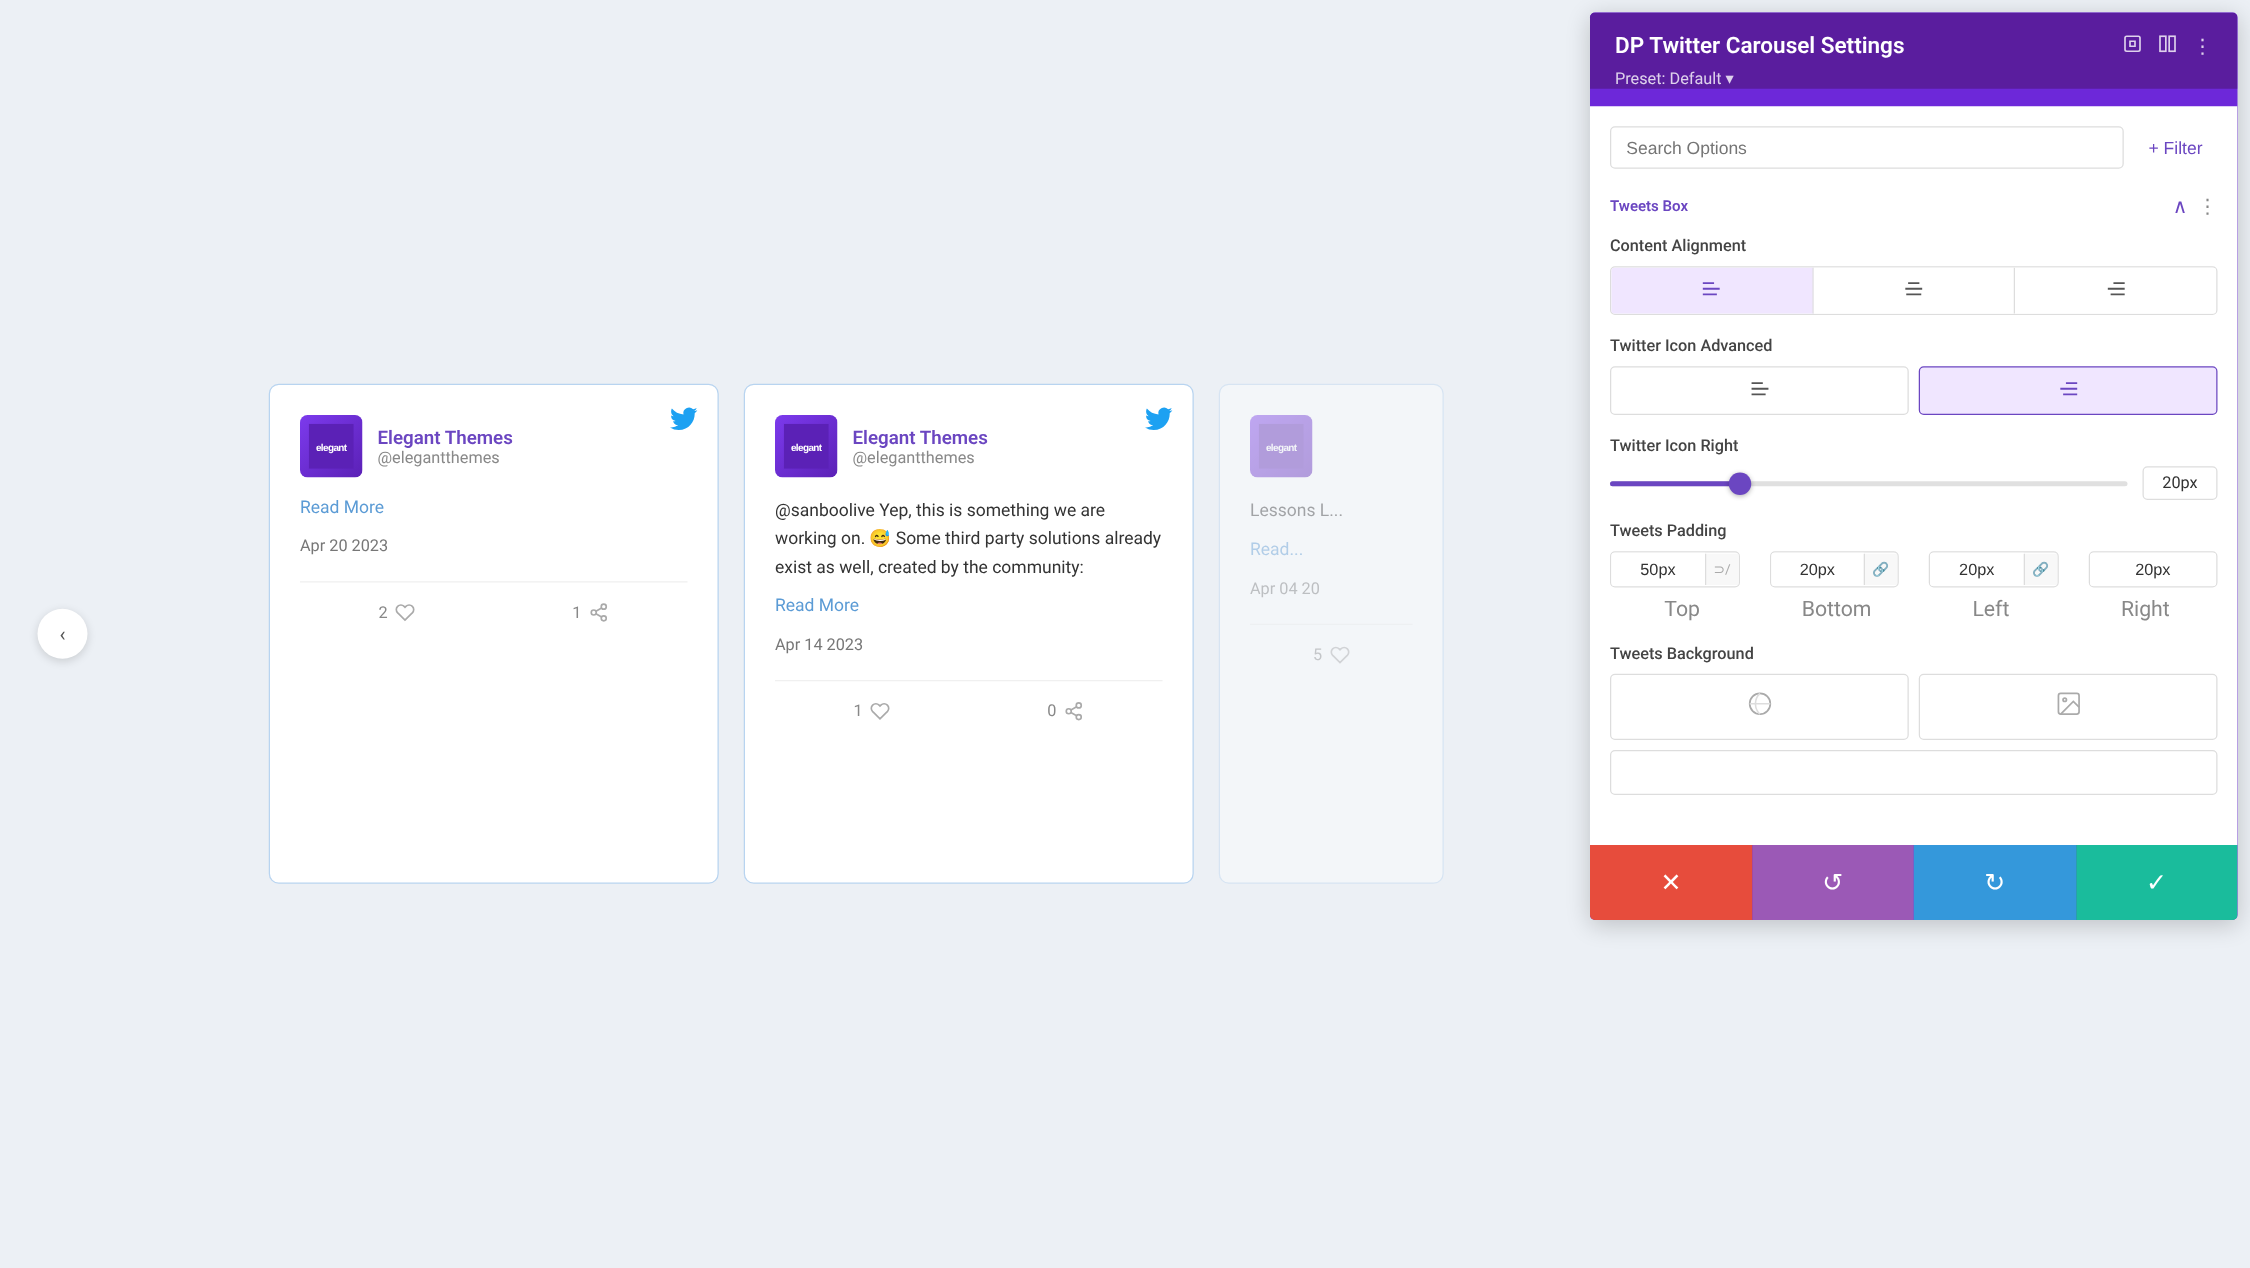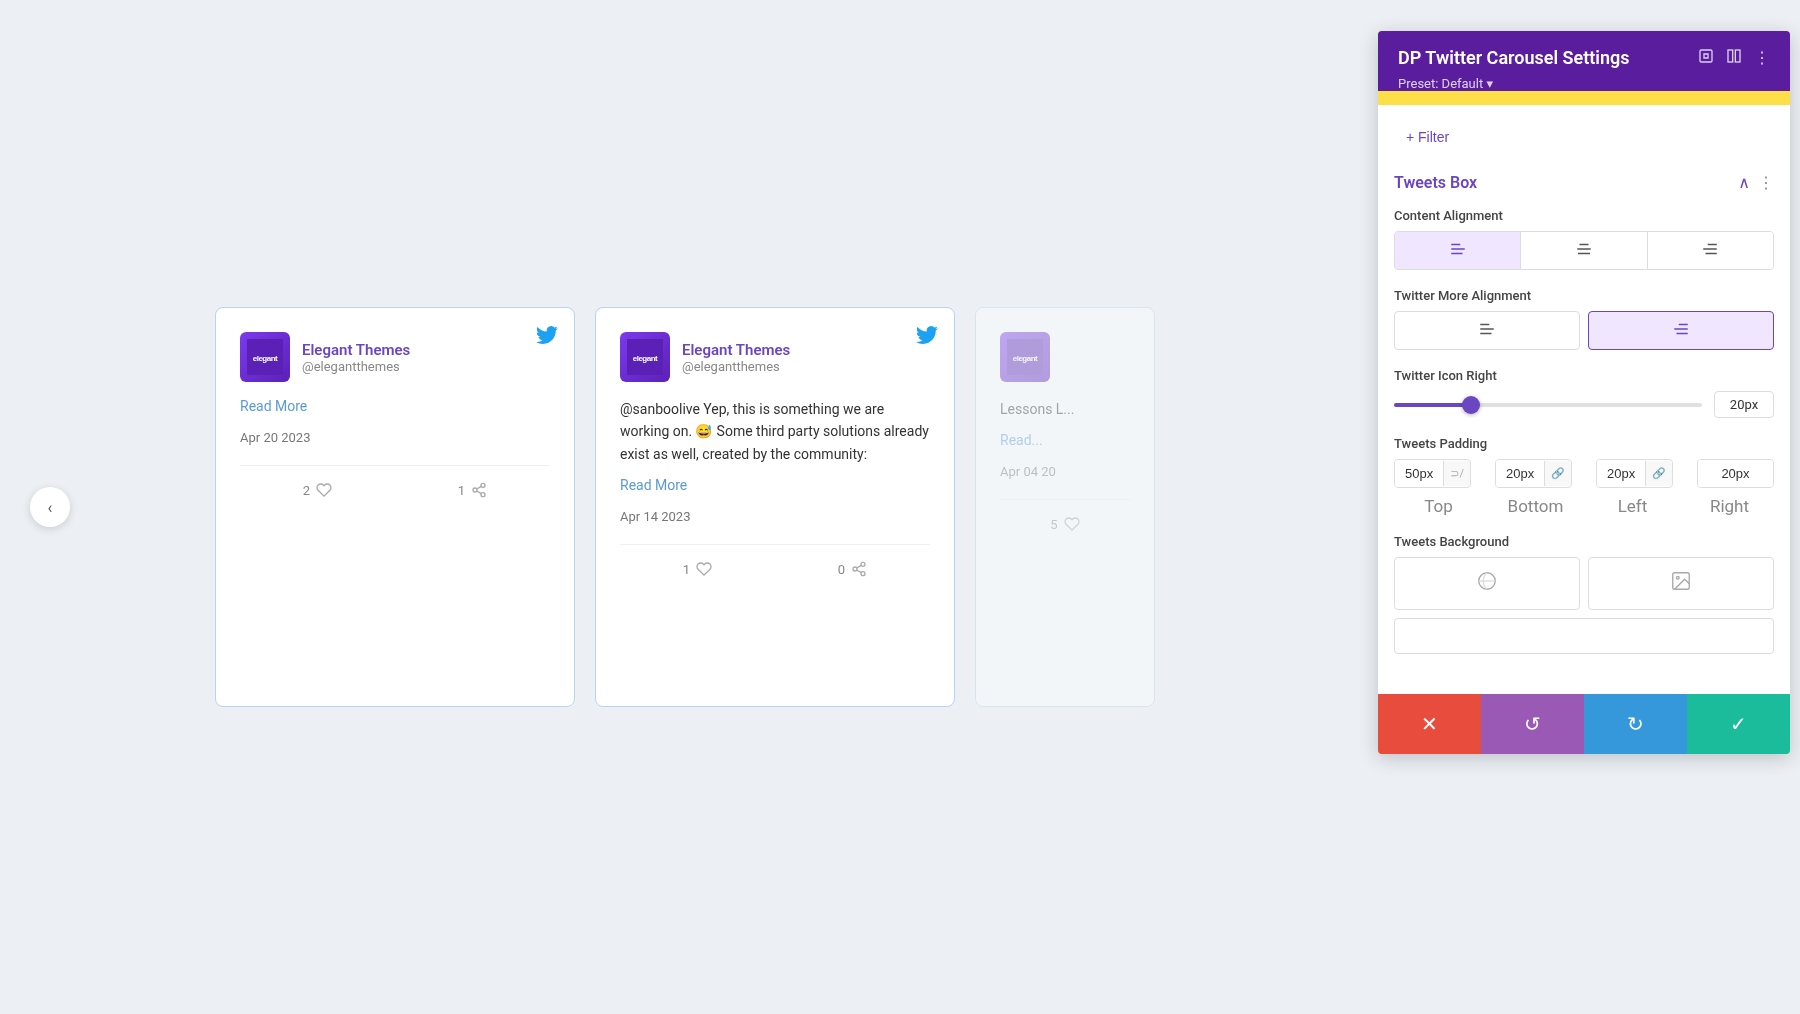--- a/index.html
+++ b/index.html
@@ -162,26 +162,25 @@
       align-items: center;
       gap: 6px;
       cursor: pointer;
     }
 
     
     .settings-panel {
       position: absolute;
       top: 10px;
       right: 10px;
-      width: 412px;
-      background: #fde047;
+      width: 518px;
+      background: #6d28d9;
       border-radius: 4px;
       box-shadow: 0 4px 20px rgba(0,0,0,0.2);
       overflow: hidden;
-      margin-top: 21px;
     }
 
     .panel-header {
       background: #5a1d9e;
       padding: 16px 20px 0;
       color: white;
     }
 
     .panel-title-row {
       display: flex;
@@ -278,21 +277,21 @@
     }
 
     .section-header {
       display: flex;
       align-items: center;
       justify-content: space-between;
       margin-bottom: 16px;
     }
 
     .section-title {
-      font-size: 16px;
+      font-size: 12px;
       font-weight: 600;
       color: #6b46c1;
     }
 
     .section-controls {
       display: flex;
       gap: 8px;
       align-items: center;
     }
 
@@ -656,20 +655,21 @@
           </span>
           <span class="panel-title-icon">⋮</span>
         </div>
       </div>
       <div class="panel-preset">Preset: Default ▾</div>
     </div>
 
     <div class="panel-body">
 
       <div class="search-row">
+        <input class="search-input" type="text" placeholder="Search Options" style="">
         <button class="filter-btn">+ Filter</button>
       </div>
 
       <div class="section">
         <div class="section-header">
           <span class="section-title">Tweets Box</span>
           <div class="section-controls">
             <span class="section-toggle">∧</span>
             <span class="section-more">⋮</span>
           </div>
@@ -702,21 +702,21 @@
                     <line x1="3" y1="12" x2="21" y2="12"></line>
                     <line x1="9" y1="6" x2="21" y2="6"></line>
                     <line x1="6" y1="18" x2="21" y2="18"></line>
                   </svg>
               </span>
             </button>
           </div>
         </div>
 
         <div class="field-row">
-          <div class="field-label">Twitter More Alignment</div>
+          <div class="field-label">Twitter Icon Advanced</div>
           <div class="alignment-buttons-2">
             <button class="align-btn-2">
               <span>
                 <svg width="18" height="18" viewBox="0 0 24 24" fill="none" stroke="currentColor" stroke-width="2">
                     <line x1="3" y1="12" x2="21" y2="12"></line>
                     <line x1="3" y1="6" x2="15" y2="6"></line>
                     <line x1="3" y1="18" x2="18" y2="18"></line>
                   </svg>
               </span>
             </button>

